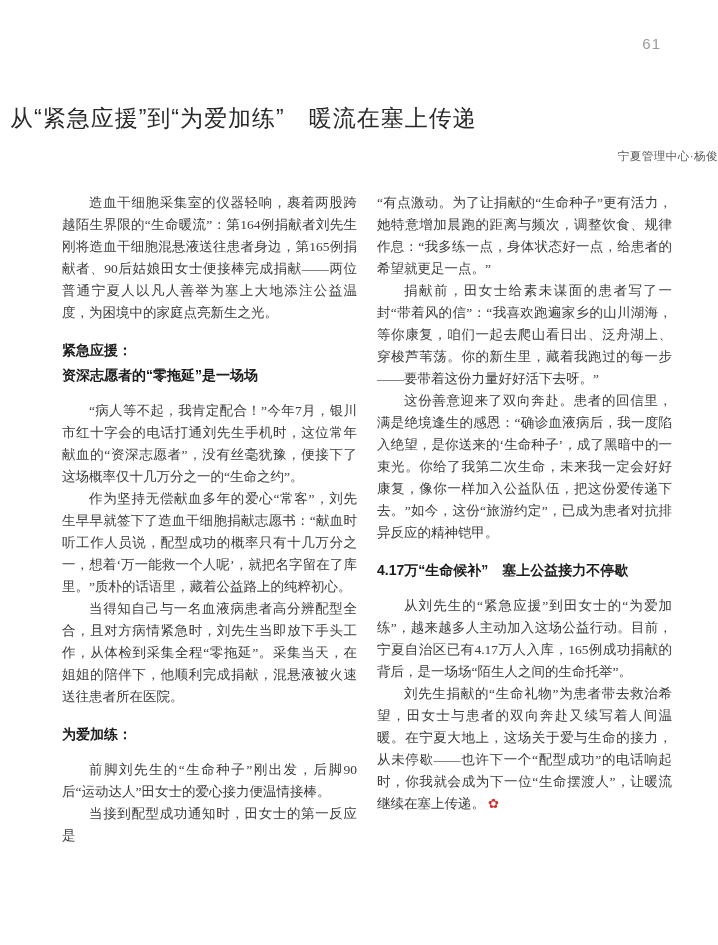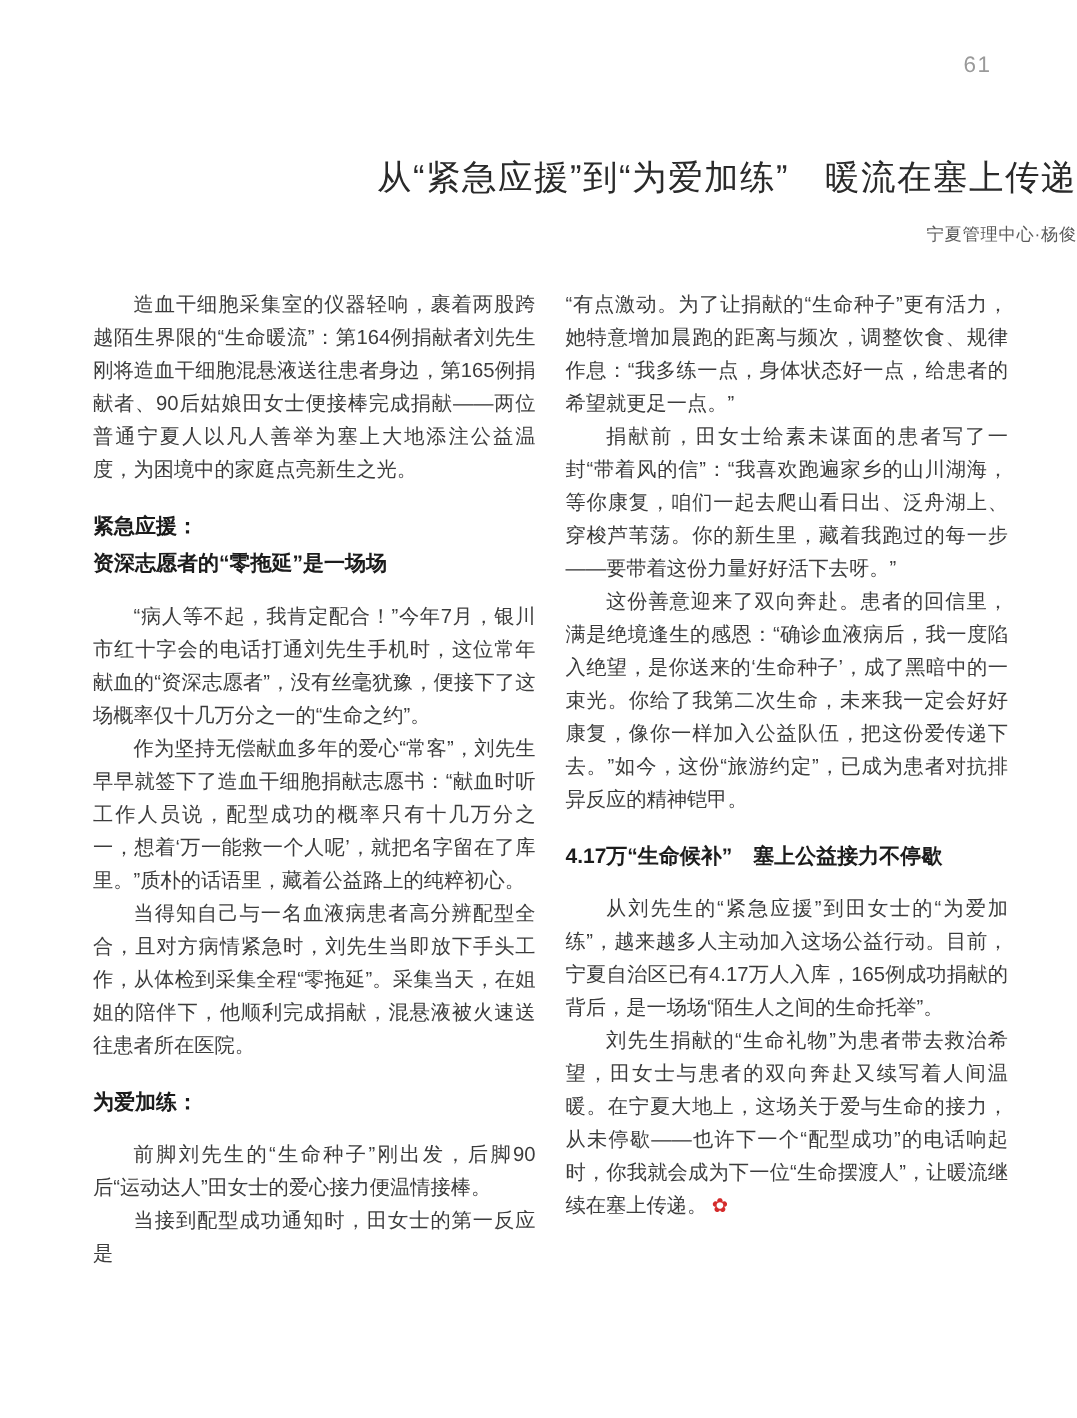--- a/index.html
+++ b/index.html
@@ -20,25 +20,26 @@
     position: absolute;
     top: 35px;
     right: 57px;
     font-size: 15px;
     color: #9a9a9a;
     letter-spacing: 1px;
   }
   .title {
     margin: 0;
     padding-top: 103px;
-    text-align: right;
+    text-align: left;
     font-size: 23px;
     font-weight: 500;
     color: #2a2a2a;
     letter-spacing: 1px;
+    padding-left: 10px;
   }
   .byline {
     margin-top: 15px;
     text-align: right;
     font-size: 11.5px;
     color: #5a5a5a;
     letter-spacing: 0.5px;
   }
   .columns {
     display: flex;
@@ -50,20 +51,21 @@
     width: 295px;
     flex: 0 0 295px;
     font-size: 13.5px;
     line-height: 22px;
     color: #3c3c3c;
     text-align: justify;
   }
   .col p {
     margin: 0;
     text-indent: 2em;
+    font-family: Liberation Serif, serif;
   }
   .col p.noindent {
     text-indent: 0;
   }
   .subhead {
     font-weight: bold;
     color: #1c1c1c;
     text-align: left;
     margin: 14px 0 12px;
     line-height: 25px;

